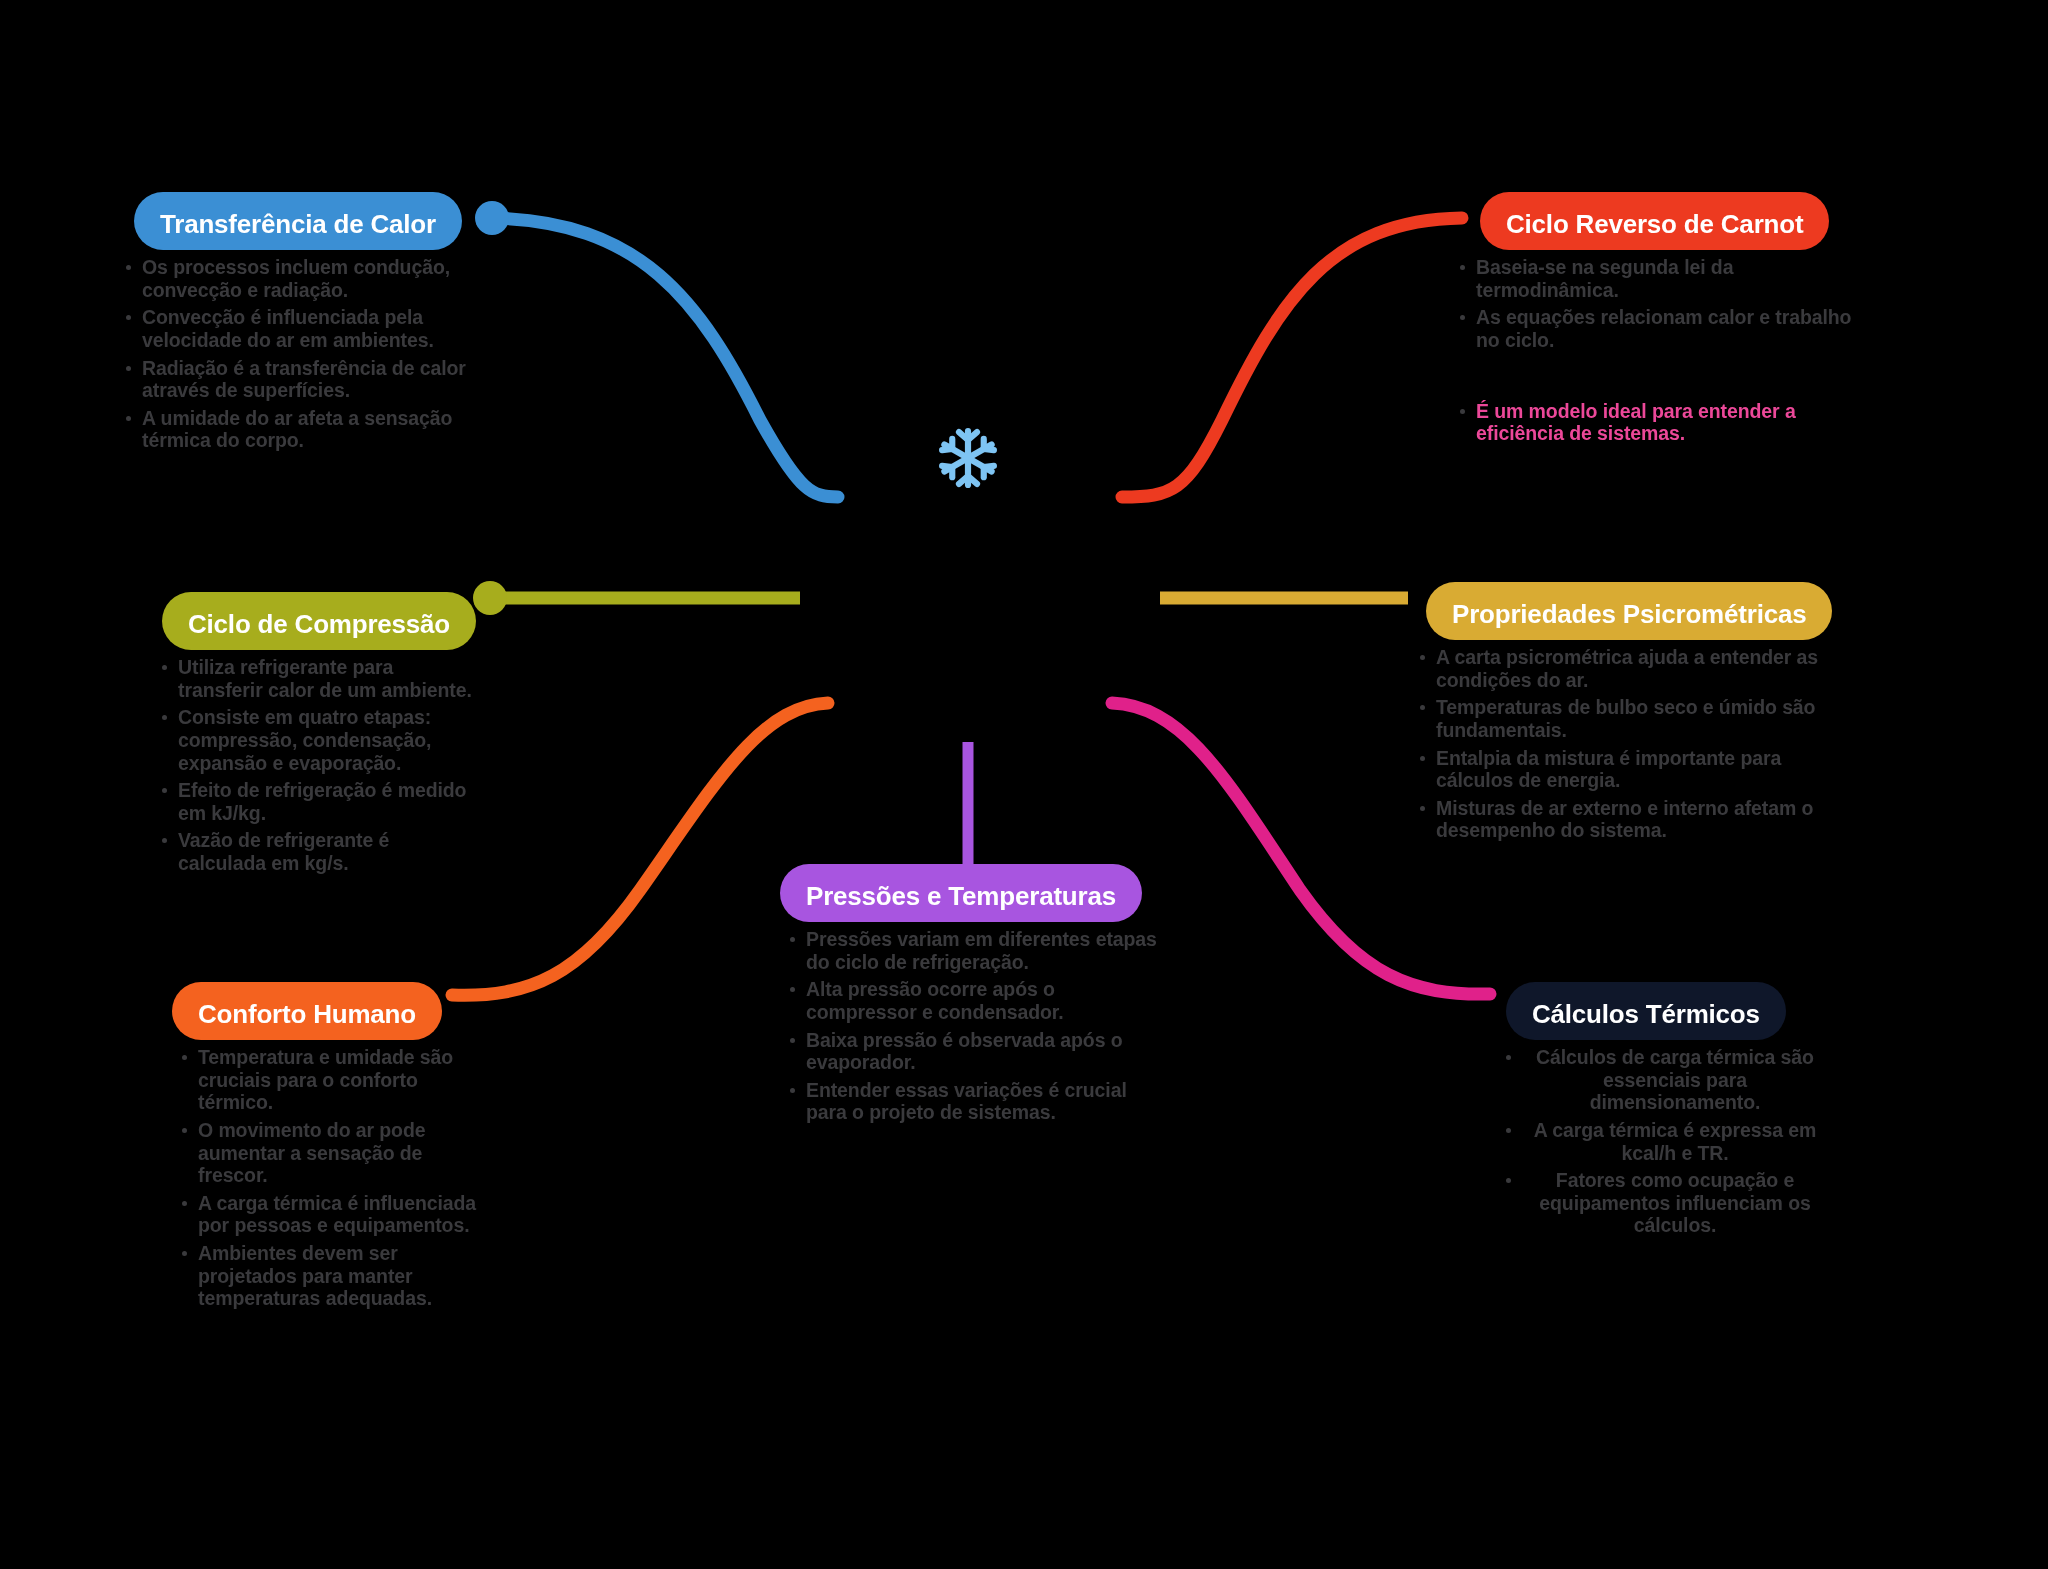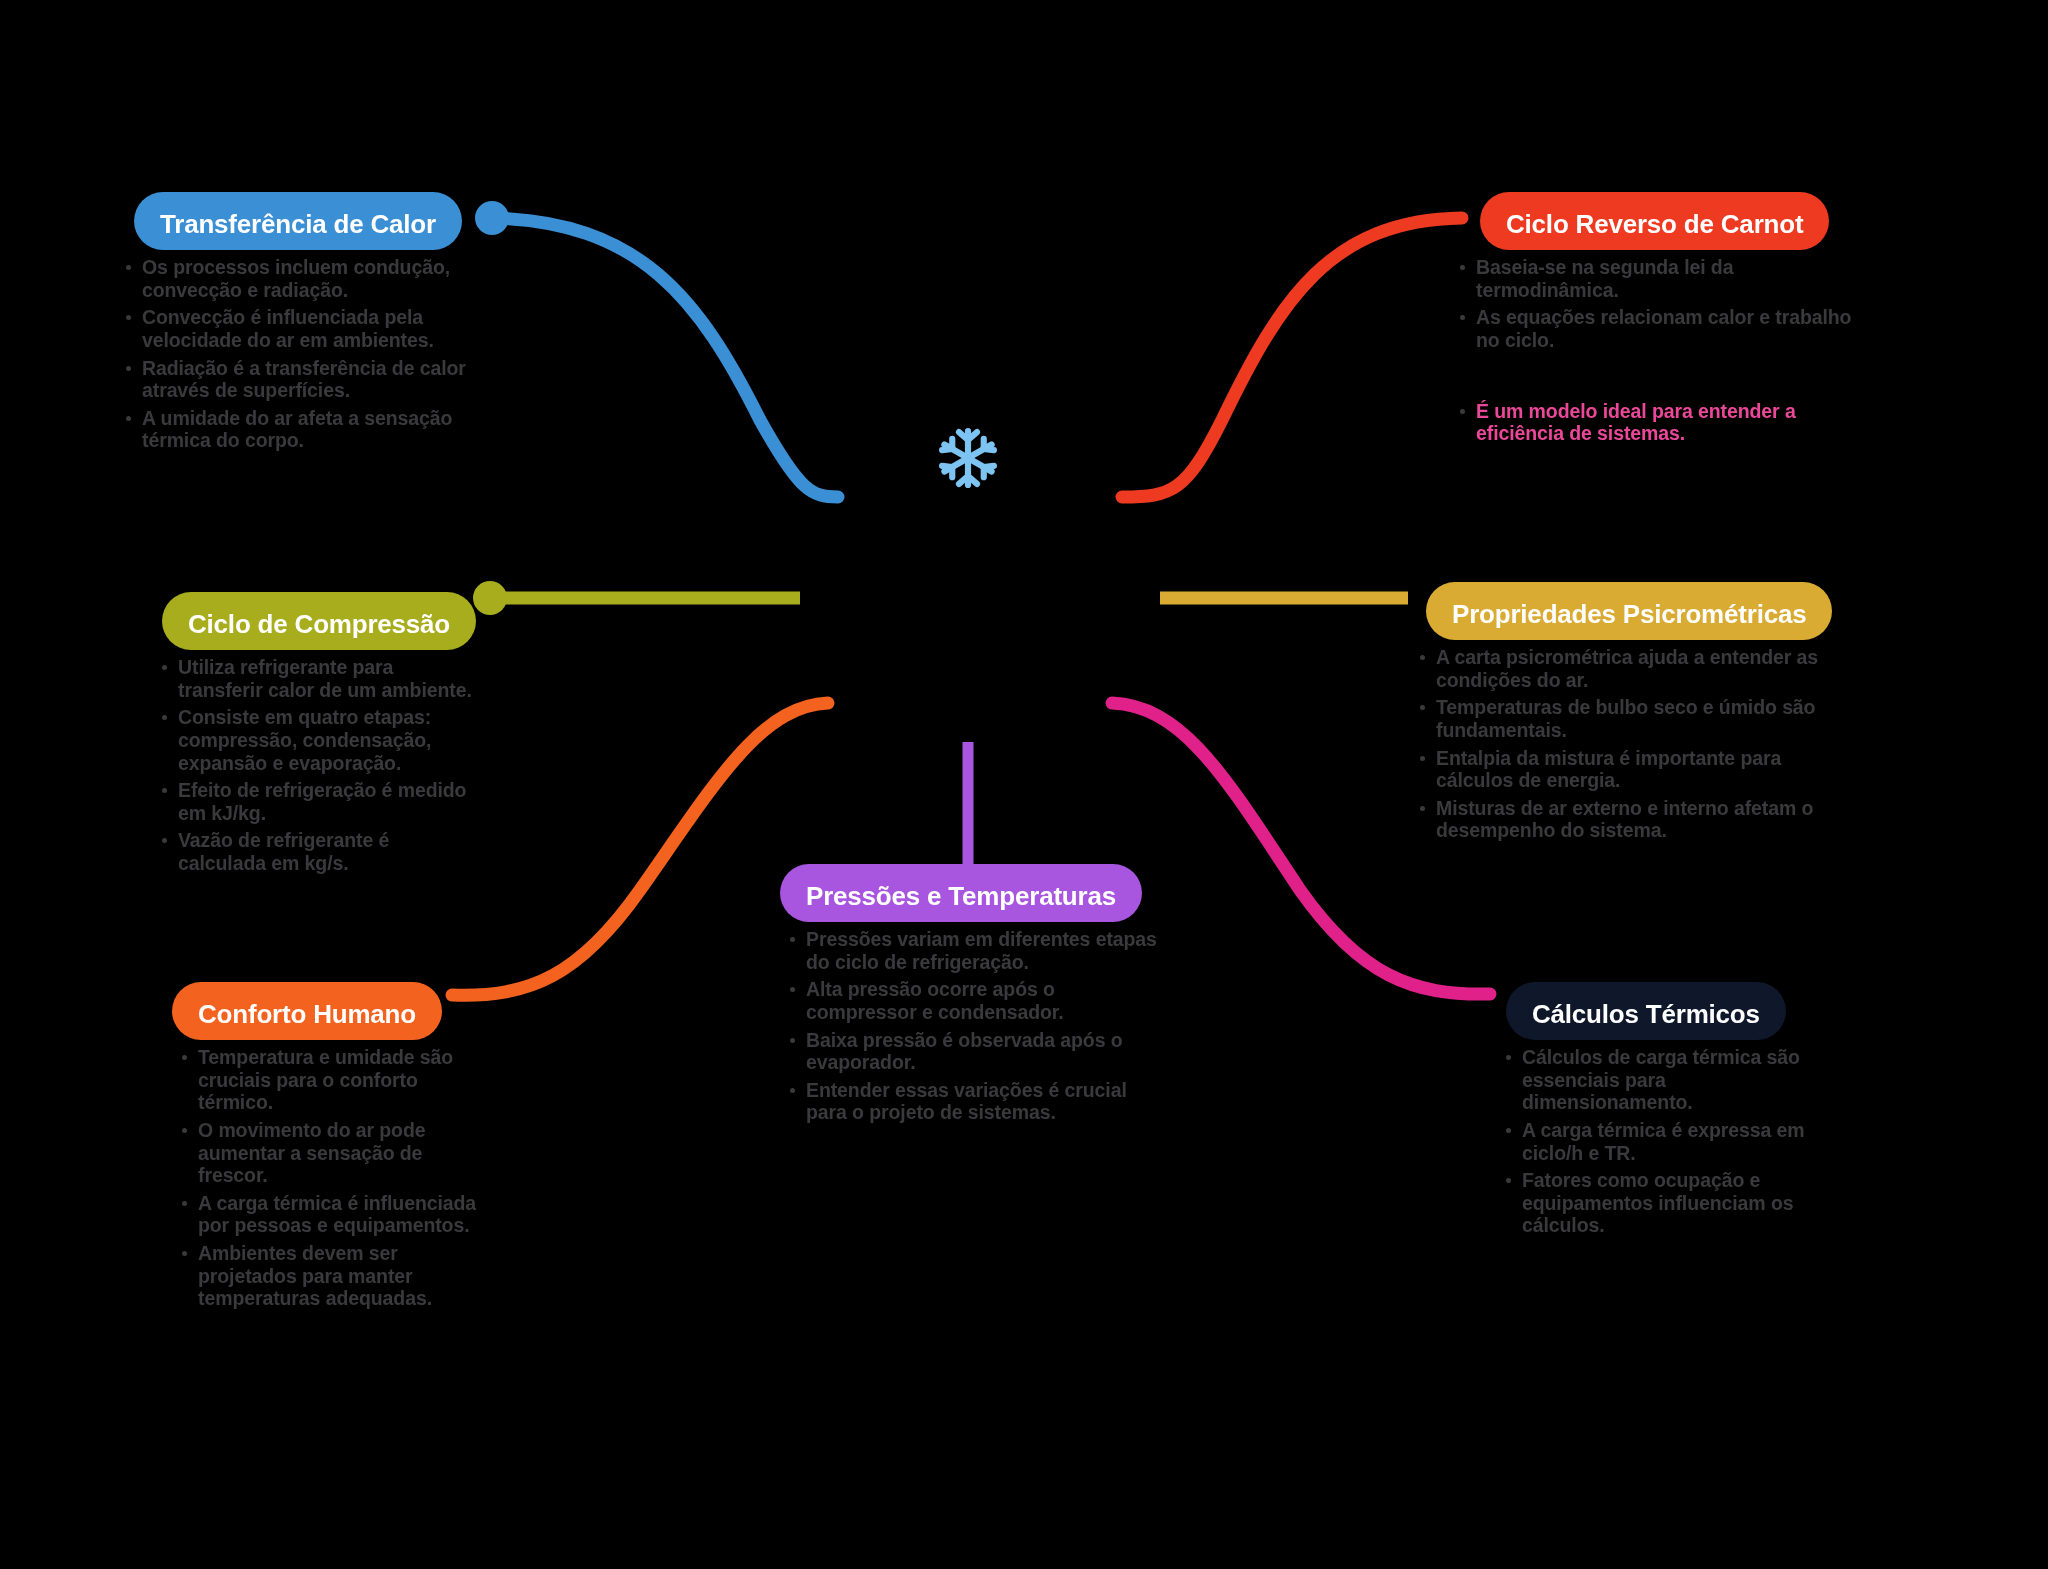--- a/index.html
+++ b/index.html
@@ -113,21 +113,21 @@
   #b-conforto { left: 160px; top: 982px; width: 320px; }
   #b-conforto .pill    { margin-left: 12px; }
   #b-conforto .bullets { margin-left: 18px; }
 
   #b-pressoes { left: 770px; top: 864px; width: 400px; }
   #b-pressoes .pill    { margin-left: 10px; }
   #b-pressoes .bullets { margin-left: 16px; }
 
   #b-calculos { left: 1488px; top: 982px; width: 340px; }
   #b-calculos .pill    { margin-left: 18px; }
-  #b-calculos .bullets { margin-left: 14px; }
+  #b-calculos .bullets { margin-left: 14px; text-align: center; }
 </style>
 </head>
 <body style="background-color: rgb(0, 0, 0);">
 
 <div id="canvas">
 
   <svg id="connectors" viewBox="0 0 2048 1569" width="2048" height="1569">
 
     <path d="M 490 218 C 640 220 700 300 760 420 C 800 492 812 497 838 497" fill="none" stroke="#3b8fd4" stroke-width="13" stroke-linecap="round"></path>
     <circle cx="492" cy="218" r="17" fill="#3b8fd4"></circle>
@@ -224,18 +224,18 @@
       <li style="color: rgb(58, 58, 61);">Alta pressão ocorre após o compressor e condensador.</li>
       <li style="color: rgb(58, 58, 61);">Baixa pressão é observada após o evaporador.</li>
       <li style="color: rgb(58, 58, 61);">Entender essas variações é crucial para o projeto de sistemas.</li>
     </ul>
   </div>
 
   <div class="branch" id="b-calculos">
     <div class="pill" style="background-color: #0f172a; color: rgb(255, 255, 255);">Cálculos Térmicos</div>
     <ul class="bullets">
       <li style="color: rgb(58, 58, 61);">Cálculos de carga térmica são essenciais para dimensionamento.</li>
-      <li style="color: rgb(58, 58, 61);">A carga térmica é expressa em ciclo/h e TR.</li>
+      <li style="color: rgb(58, 58, 61);">A carga térmica é expressa em kcal/h e TR.</li>
       <li style="color: rgb(58, 58, 61);">Fatores como ocupação e equipamentos influenciam os cálculos.</li>
     </ul>
   </div>
 
 </div>
 
 </body></html>

